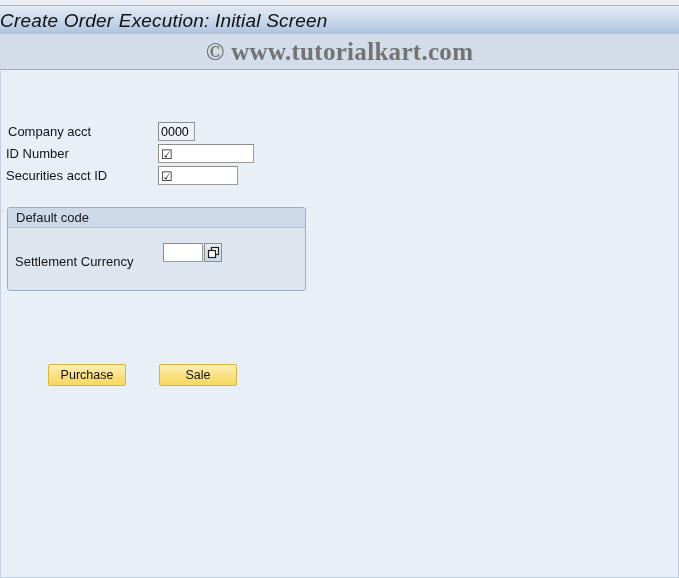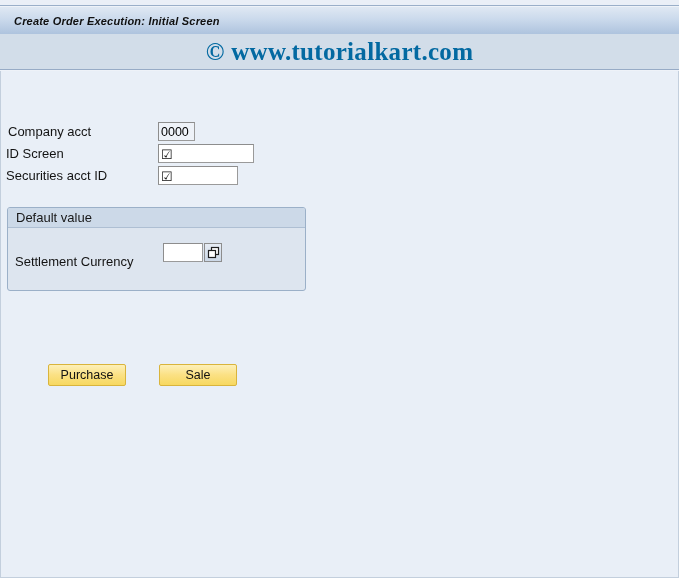--- a/index.html
+++ b/index.html
@@ -40,24 +40,23 @@
     left: 0;
     top: 7px;
     width: 679px;
     height: 27px;
     background: linear-gradient(to bottom, #dfe8f3 0%, #cbdaec 45%, #aec3de 100%);
     box-sizing: border-box;
     display: flex;
     align-items: center;
   }
   .title-bar .title-text {
-    padding-left: 14px;
-    font-size: 11px;
+    font-size: 19px;
     font-style: italic;
-    font-weight: bold;
+    font-weight: normal;
     color: #101010;
     letter-spacing: 0.2px;
     white-space: nowrap;
   }
 
   
   .sub-band {
     position: absolute;
     left: 0;
     top: 34px;
@@ -72,21 +71,21 @@
     left: 0;
     top: 34px;
     width: 679px;
     height: 36px;
     display: flex;
     align-items: center;
     justify-content: center;
     font-family: "Liberation Serif", serif;
     font-size: 25px;
     font-weight: bold;
-    color: #0369a1;
+    color: #737373;
     letter-spacing: 0.3px;
     user-select: none;
     pointer-events: none;
   }
 
   
   .content-area {
     position: absolute;
     left: 0;
     top: 71px;
@@ -258,38 +257,38 @@
   <div class="content-area">
 
     <div class="form-row row-company">
       <span class="field-label label-col">Company acct</span>
       <span class="input-with-glyph">
         <input class="sap-input input-company tinted" type="text" value="0000" style="">
       </span>
     </div>
 
     <div class="form-row row-idnumber">
-      <span class="field-label label-col-2">ID Screen</span>
+      <span class="field-label label-col-2">ID Number</span>
       <span class="input-with-glyph">
         <input class="sap-input input-id" type="text" value="" style="">
         <span class="glyph-check">☑</span>
       </span>
     </div>
 
     <div class="form-row row-secacct">
       <span class="field-label label-col-2">Securities acct ID</span>
       <span class="input-with-glyph">
         <input class="sap-input input-secacct" type="text" value="" style="">
         <span class="glyph-check">☑</span>
       </span>
     </div>
 
     <div class="group-box">
       <div class="group-header">
-        <span class="group-header-text">Default value</span>
+        <span class="group-header-text">Default code</span>
       </div>
       <div class="group-body">
         <div class="group-row">
           <span class="field-label">Settlement Currency</span>
           <input class="sap-input input-currency" type="text" value="" style="">
           <button class="f4-button">
             <svg width="13" height="13" viewBox="0 0 13 13" aria-hidden="true">
               <rect x="4.5" y="1.5" width="7" height="7" fill="#ffffff" stroke="#1f1f1f" stroke-width="1.2"></rect>
               <rect x="1.5" y="4.5" width="7" height="7" fill="#ffffff" stroke="#1f1f1f" stroke-width="1.2"></rect>
             </svg>

